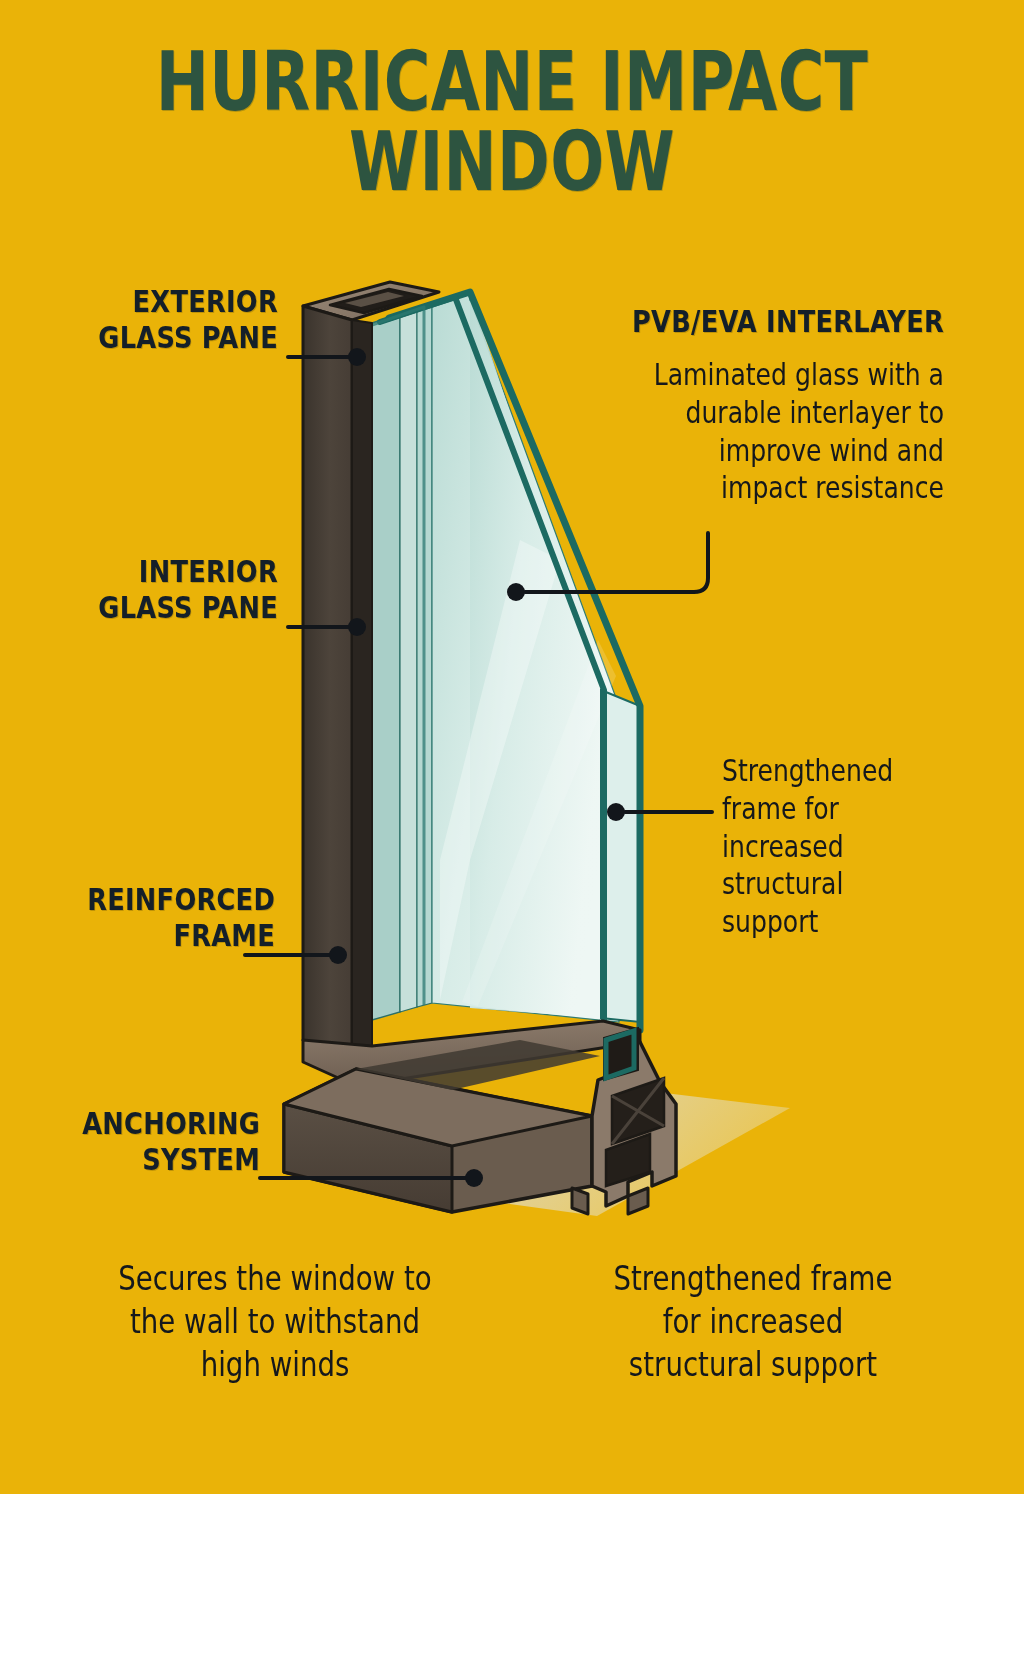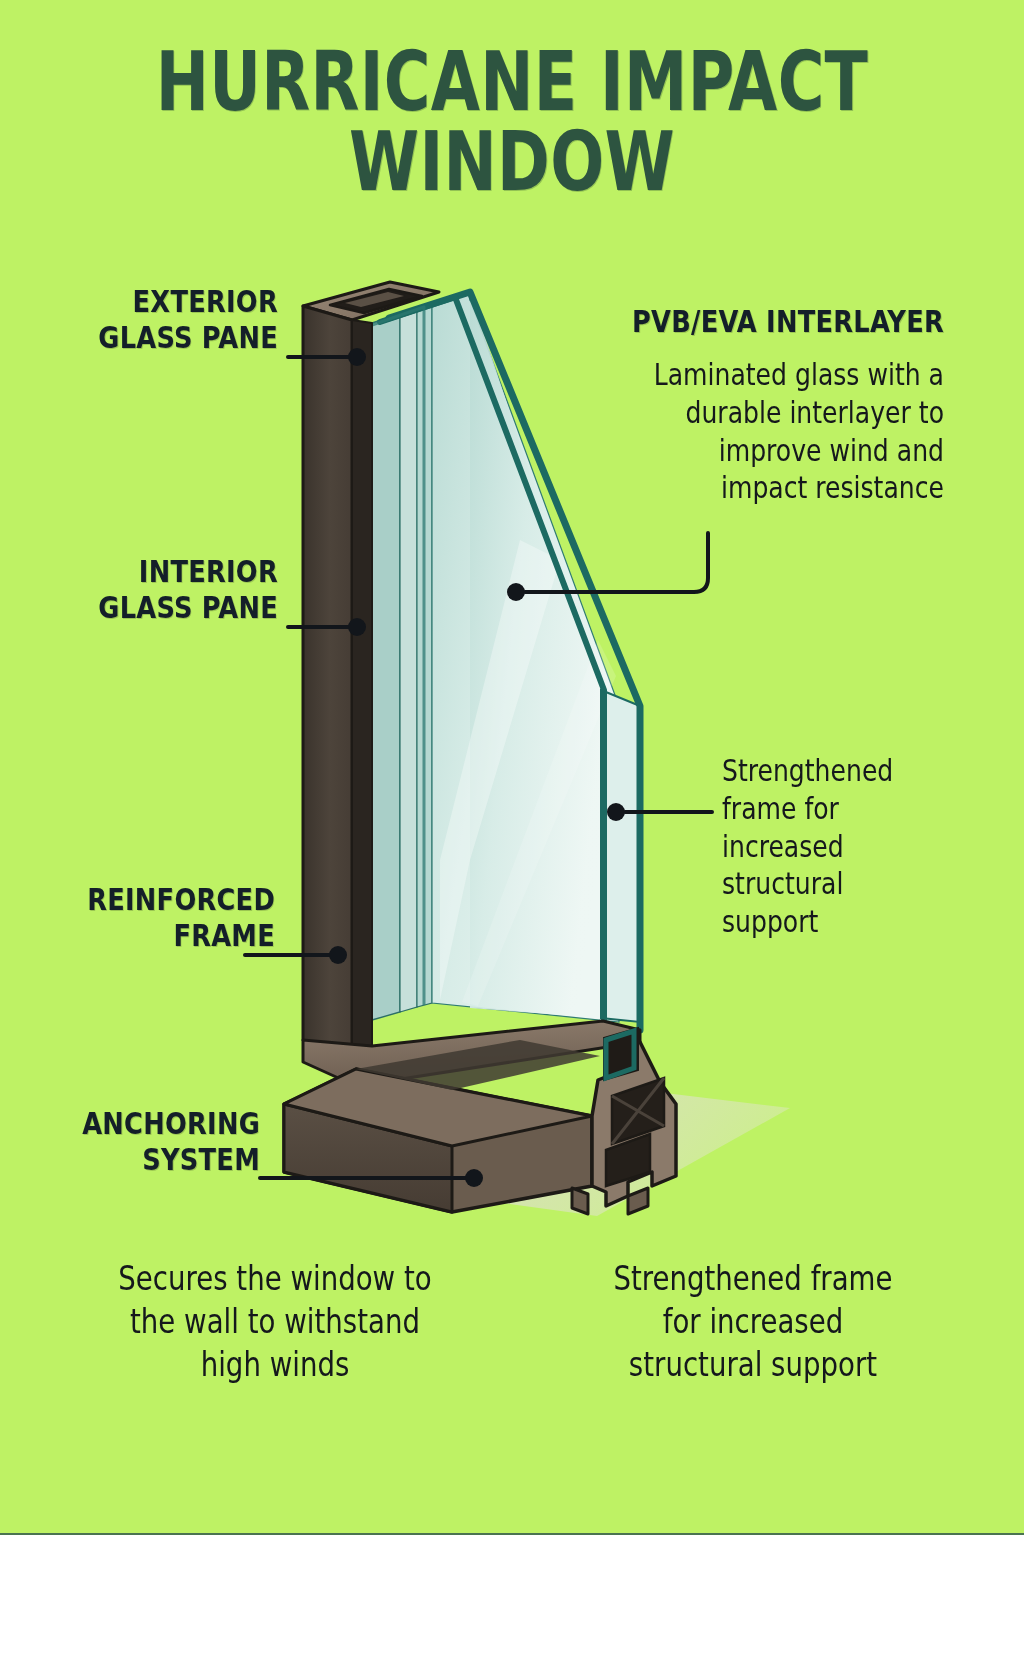--- a/index.html
+++ b/index.html
@@ -5,22 +5,22 @@
 <style>
   html,body{margin:0;padding:0;}
   body{
     width:1024px;height:1666px;
     background:#ffffff;
     font-family:"Liberation Sans", sans-serif;
     overflow:hidden;
   }
   #page{
     position:relative;
-    width:1024px;height:1666px;
-    background:#bef264;
+    width:1024px;height:1494px;
+    background:#eab308;
     overflow:hidden;
   }
 
   
   #title{
     position:absolute;left:0;top:42px;width:1024px;
     text-align:center;
     color:#2d5440;
     font-family:"Liberation Sans Narrow","DejaVu Sans Condensed","Liberation Sans",sans-serif;
     font-weight:bold;

